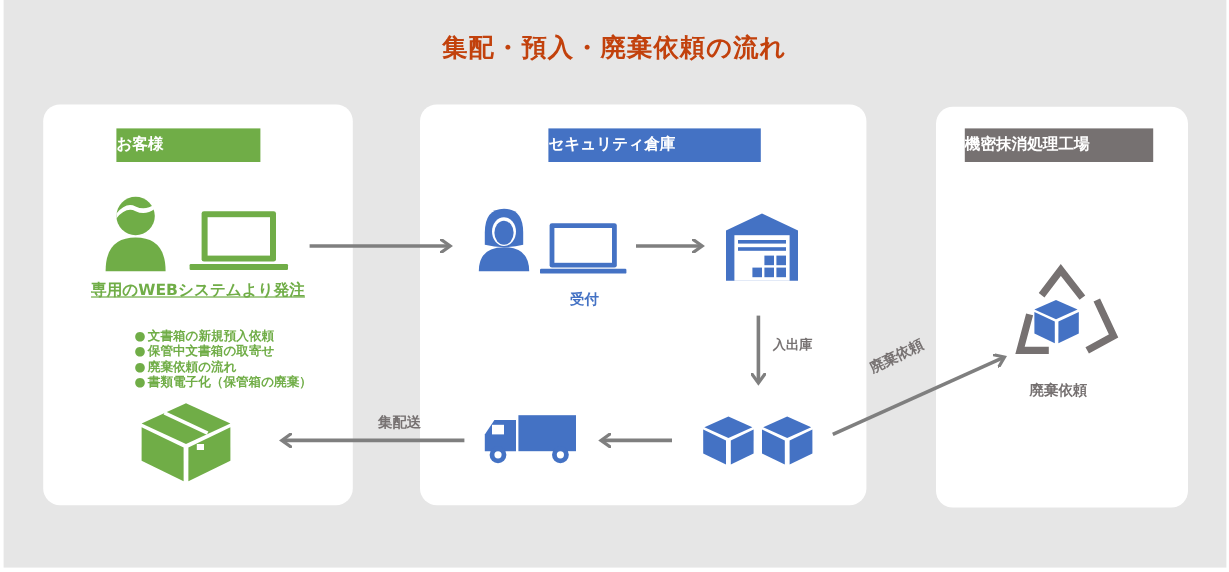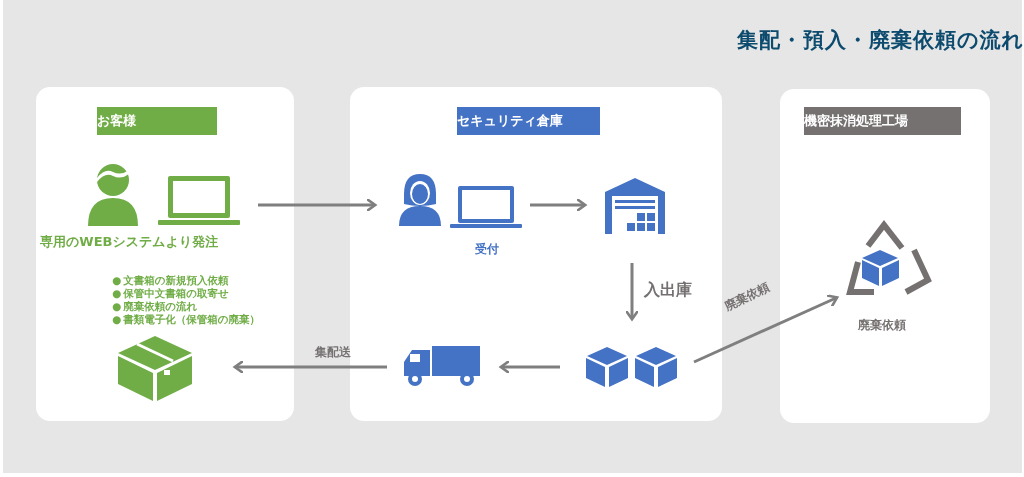--- a/index.html
+++ b/index.html
@@ -1,34 +1,34 @@
 <!DOCTYPE html>
 <html><head>
 <meta charset="utf-8">
 <style>
   html, body { margin: 0; padding: 0; background: #ffffff; }
   body { width: 1024px; height: 477px; position: relative; overflow: hidden;
          font-family: "DejaVu Sans", "Liberation Sans", sans-serif; }
   .frame { position: absolute; left: 3px; top: 0; width: 1019px; height: 473px; background: #e6e6e6; }
-  .title { position: absolute; left: 0; top: 26px; width: 1024px; text-align: right;
-           font-size: 21px; font-weight: bold; color: #0c4a6e; letter-spacing: 1px; }
+  .title { position: absolute; left: 0; top: 26px; width: 1024px; text-align: center;
+           font-size: 21px; font-weight: bold; color: #c2410c; letter-spacing: 1px; }
   .panel { position: absolute; background: #ffffff; border-radius: 14px; }
   .p1 { left: 36px; top: 87px; width: 258px; height: 334px; }
   .p2 { left: 350px; top: 87px; width: 372px; height: 334px; }
   .p3 { left: 780px; top: 89px; width: 210px; height: 334px; }
   .badge { position: absolute; color: #fff; font-weight: bold; font-size: 13px;
            text-align: left; line-height: 28px; height: 28px; }
   .b1 { left: 97px; top: 107px; width: 120px; background: #70ad47; }
-  .b2 { left: 457px; top: 107px; width: 143px; background: #4472c4; }
+  .b2 { left: 457px; top: 107px; width: 177px; background: #4472c4; }
   .b3 { left: 804px; top: 107px; width: 157px; background: #767171; }
   .lbl { position: absolute; font-weight: bold; }
   .green { color: #70ad47; }
   .blue { color: #4472c4; }
   .gray { color: #767171; }
-  .order-title { left: 40px; top: 233px; width: 250px; text-align: left; font-size: 13px; }
+  .order-title { left: 40px; top: 233px; width: 250px; text-align: center; font-size: 13px; text-decoration: underline; }
   .bullets { position: absolute; left: 96px; top: 258px; font-size: 10.5px; line-height: 13px;
              color: #70ad47; font-weight: bold; margin: 16px; padding: 0; list-style: none; }
   .bullets li::before { content: "\25CF"; margin-right: 2px; }
   .svgall { position: absolute; left: 0; top: 0; }
 </style>
 </head>
 <body>
 
 <div class="frame"></div>
 <div class="title">集配・預入・廃棄依頼の流れ</div>
@@ -133,16 +133,16 @@
 
 <div class="lbl green order-title">専用のWEBシステムより発注</div>
 <ul class="bullets">
   <li>文書箱の新規預入依頼</li>
   <li>保管中文書箱の取寄せ</li>
   <li>廃棄依頼の流れ</li>
   <li>書類電子化（保管箱の廃棄）</li>
 </ul>
 
 <div class="lbl blue" style="left:443px;top:241px;font-size:12px;margin-left:32px;">受付</div>
-<div class="lbl gray" style="left:644px;top:280px;font-size:16px;">入出庫</div>
+<div class="lbl gray" style="left:644px;top:280px;font-size:11px;">入出庫</div>
 <div class="lbl gray" style="left:299px;top:344px;font-size:12px;margin-left:16px;">集配送</div>
 <div class="lbl gray" style="left:722px;top:300px;font-size:12px;transform:rotate(-26deg);transform-origin:left top;">廃棄依頼</div>
 <div class="lbl gray" style="left:858px;top:317px;font-size:12px;">廃棄依頼</div>
 
 </body></html>

